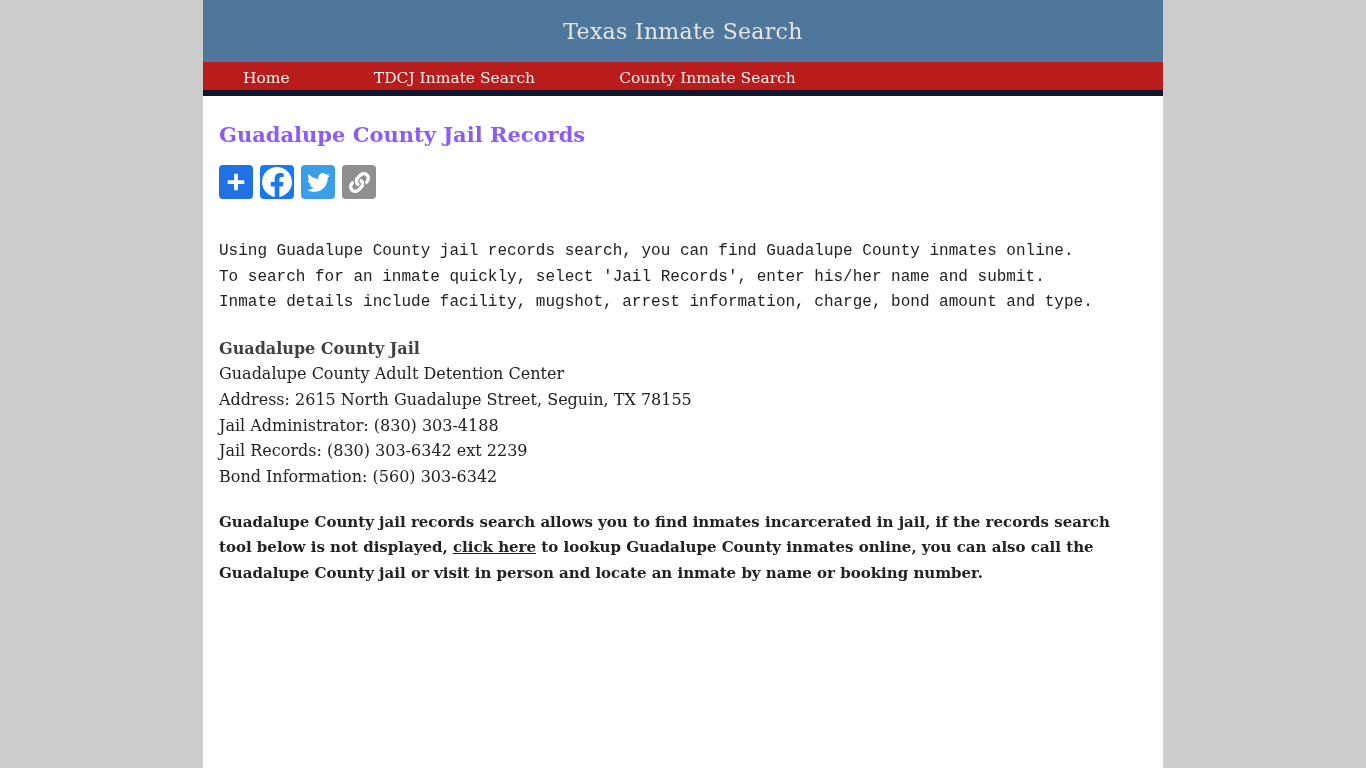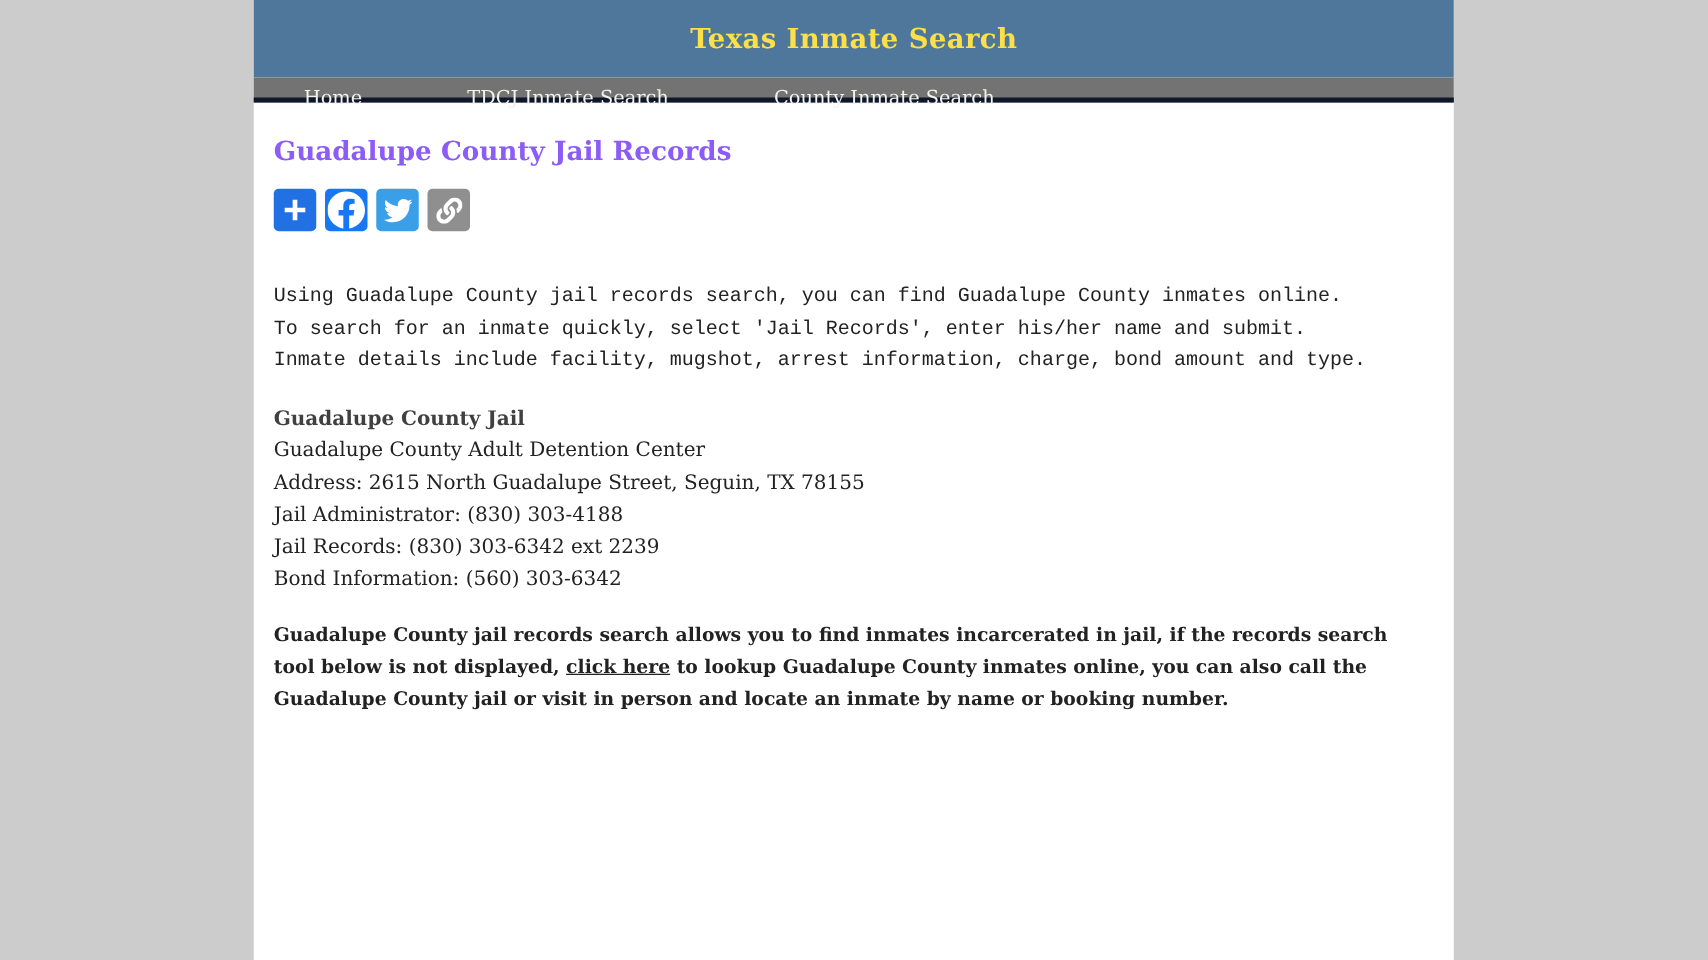--- a/index.html
+++ b/index.html
@@ -17,32 +17,32 @@
   }
   
   .site-header {
     background: #4e779b;
     height: 62px;
     display: flex;
     align-items: center;
     justify-content: center;
   }
   .site-title {
-    color: #fde047;
+    color: #e5e5e5;
     font-size: 22px;
-    font-weight: bold;
+    font-weight: normal;
     letter-spacing: 0.3px;
   }
   
   .main-nav {
-    background: #737373;
-    height: 20px;
+    background: #b91c1c;
+    height: 34px;
     line-height: 32px;
     padding-left: 40px;
-    border-bottom: 4px solid #0f172a;
+    border-bottom: 6px solid #0f172a;
     white-space: nowrap;
   }
   .nav-item {
     display: inline-block;
     color: #f2f2ee;
     font-size: 15.5px;
     text-decoration: none;
     margin-right: 79px;
     cursor: pointer;
   }

